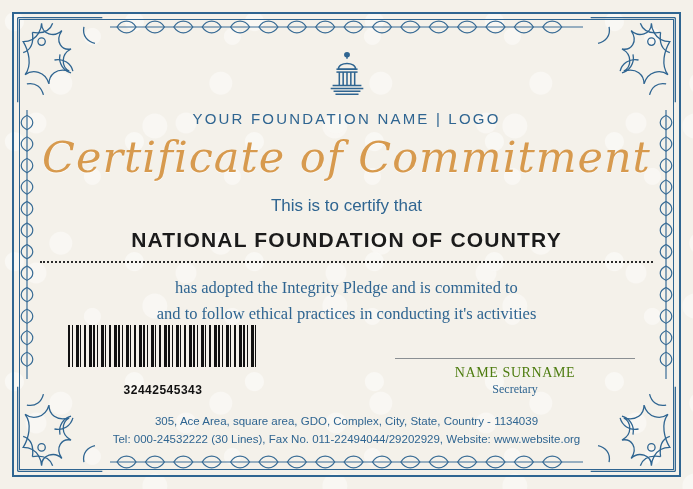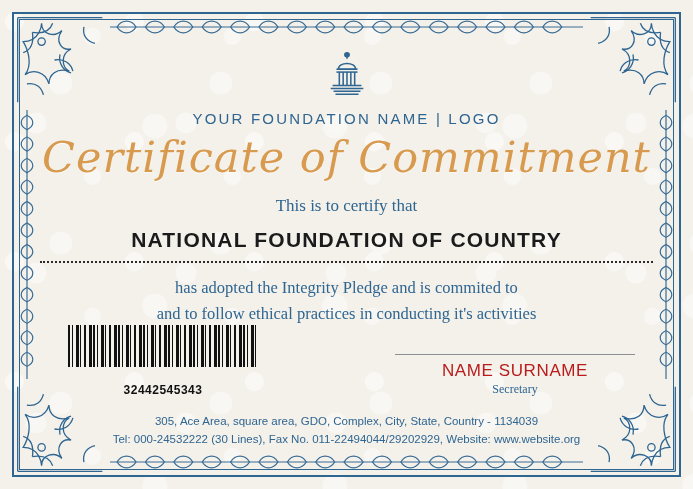--- a/index.html
+++ b/index.html
@@ -96,21 +96,21 @@
     font-family: "DejaVu Serif", serif;
     font-style: italic;
     font-size: 43px;
     color: #d79a4e;
     letter-spacing: 1px;
     line-height: 1.15;
     text-shadow: 0 1px 0 rgba(255,255,255,0.6);
   }
   .certify-line {
     margin-top: 14px;
-    font-family: Liberation Serif, serif;
+    font-family: Liberation Sans, sans-serif;
     font-size: 17px;
     color: #2f6591;
   }
   .recipient {
     margin-top: 12px;
     font-size: 21px;
     font-weight: bold;
     letter-spacing: 1.2px;
     color: #1b1b1b;
     font-family: Liberation Sans, sans-serif;
@@ -167,23 +167,23 @@
   .signature-block {
     width: 240px;
     text-align: center;
   }
   .sign-line {
     border-top: 1px solid #8a8f93;
     height: 0;
     margin-bottom: 6px;
   }
   .sign-name {
-    font-family: Liberation Sans, sans-serif;
-    font-size: 17px;
-    color: #b91c1c;
+    font-family: Liberation Serif, serif;
+    font-size: 14px;
+    color: #4d7c0f;
     letter-spacing: 0.6px;
   }
   .sign-role {
     font-family: "Liberation Serif", serif;
     font-size: 12px;
     color: #2f6591;
     margin-top: 1px;
   }
   .footer {
     position: absolute;

